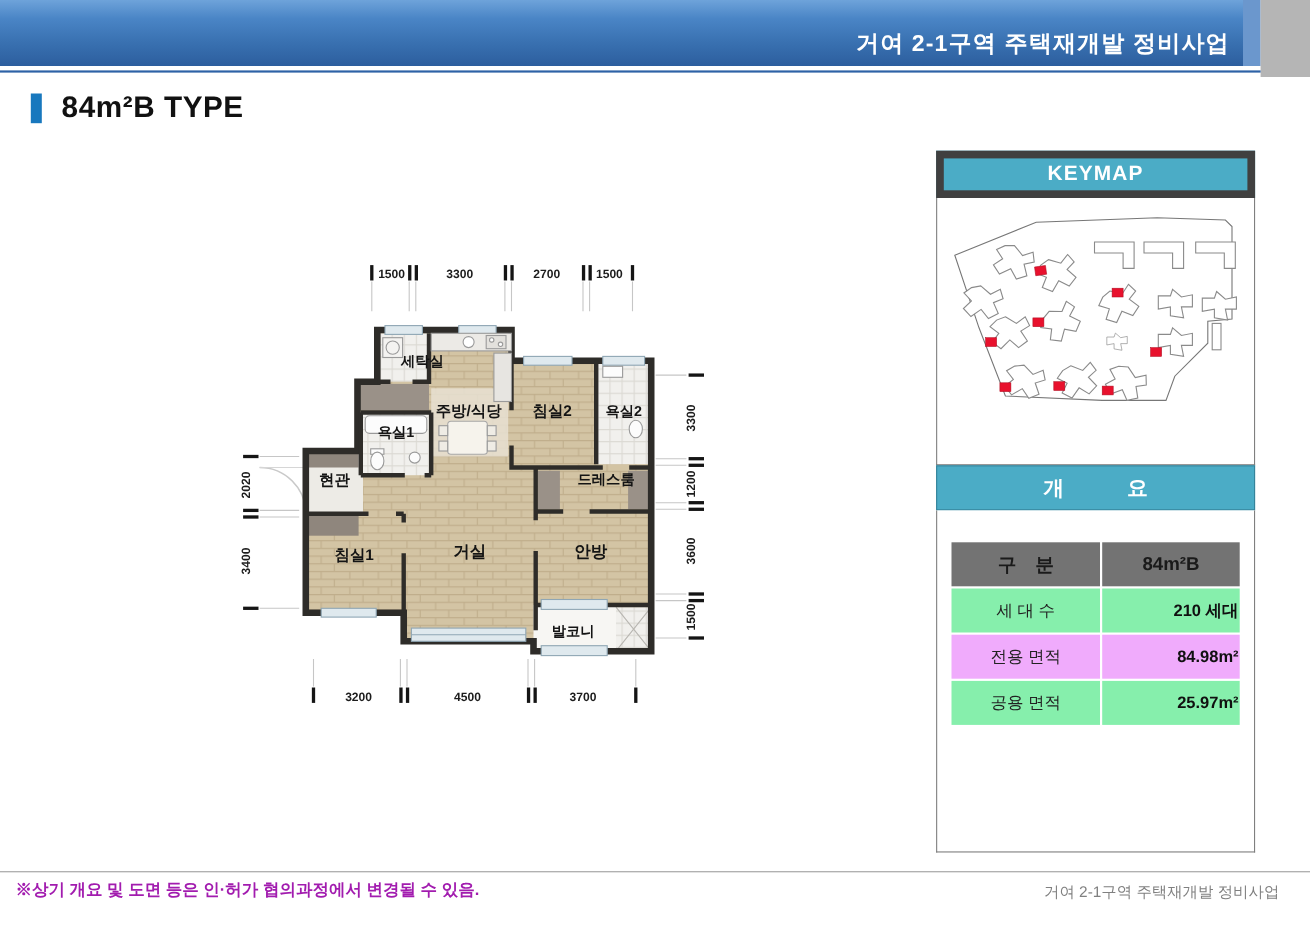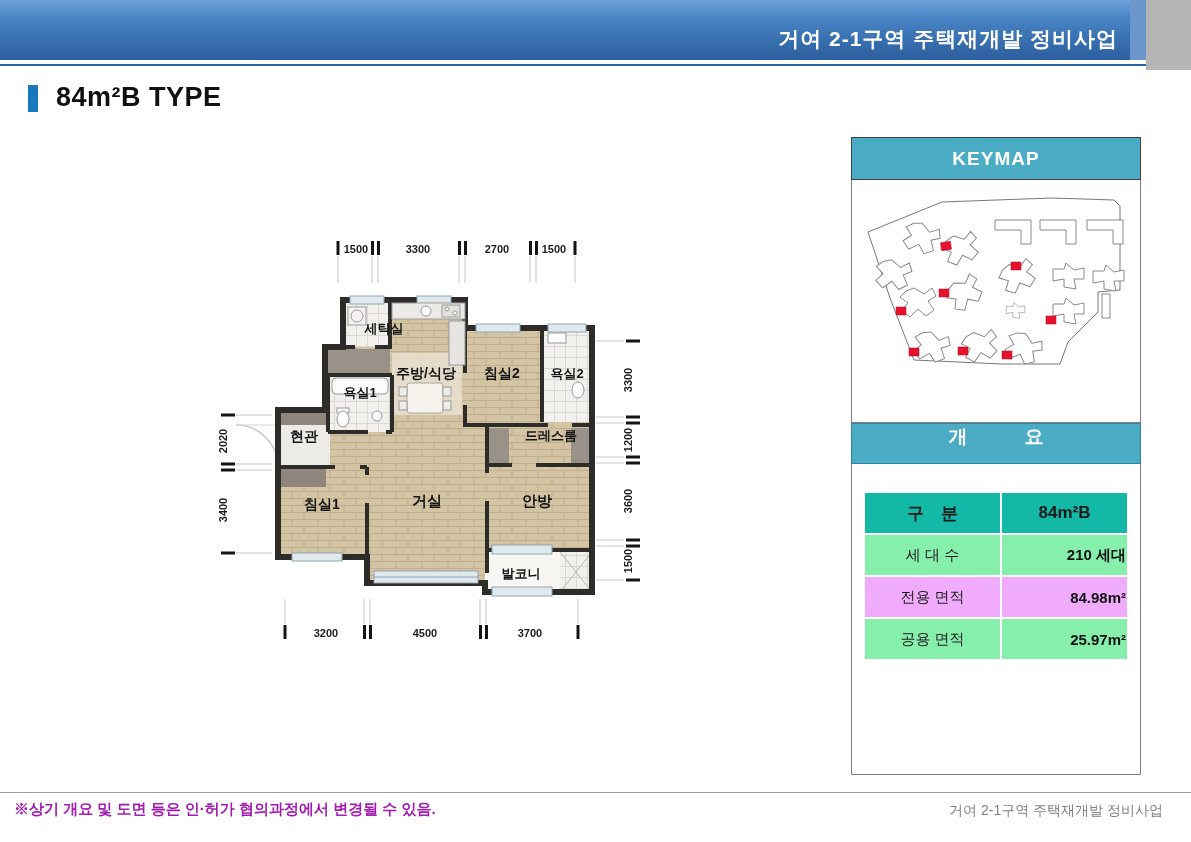--- a/index.html
+++ b/index.html
@@ -19,43 +19,43 @@
   .header-strip{position:absolute;left:1130px;top:0;width:16px;height:60px;background:#6b97cd;}
   .header-gray{position:absolute;left:1146px;top:0;width:45px;height:70px;background:#b5b5b5;}
   .header-underline{position:absolute;left:0;top:64px;width:1146px;height:2px;background:#2e62a6;}
   
   .title-marker{position:absolute;left:28px;top:85px;width:10px;height:27px;background:#1878BE;}
   .page-title{position:absolute;left:56px;top:82px;font-size:27px;font-weight:bold;color:#111;letter-spacing:.5px;white-space:pre;}
   
   .keymap-header{
     position:absolute;left:851px;top:137px;width:290px;height:43px;background:#4BACC6;
     display:flex;align-items:center;justify-content:center;color:#fff;font-size:19px;font-weight:bold;letter-spacing:1px;
-    box-sizing:border-box;border:1px solid #404040;
+    box-sizing:border-box;border:7px solid #404040;
   }
   .map-box{
     position:absolute;left:851px;top:180px;width:290px;height:243px;background:#fff;
     box-sizing:border-box;border:1px solid #7f7f7f;border-top:none;
   }
   .overview-header{
     position:absolute;left:851px;top:423px;width:290px;height:41px;background:#4BACC6;
-    display:flex;align-items:flex-start;justify-content:center;color:#fff;font-size:19px;font-weight:bold;
+    display:flex;align-items:center;justify-content:center;color:#fff;font-size:19px;font-weight:bold;
     box-sizing:border-box;border:1px solid #35839a;white-space:pre;
   }
   .table-box{
     position:absolute;left:851px;top:464px;width:290px;height:311px;background:#fff;
     box-sizing:border-box;border:1px solid #7f7f7f;border-top:none;
   }
   table.summary{
     position:absolute;left:11px;top:27px;width:266px;
     border-collapse:separate;border-spacing:2px;
   }
   table.summary td{
     height:38px;text-align:center;vertical-align:middle;font-size:15px;color:#222;
   }
-  table.summary tr.head td{background:#14b8a6;font-weight:bold;font-size:17px;color:#1a1a1a;}
+  table.summary tr.head td{background:#737373;font-weight:bold;font-size:17px;color:#1a1a1a;}
   table.summary td.val{font-weight:bold;color:#101010;text-align:right;}
   table.summary tr.odd td{background:#86efac;}
   table.summary tr.even td{background:#f0abfc;}
   
   .plan-wrap{position:absolute;left:180px;top:225px;width:500px;height:430px;}
   .plan-wrap svg{display:block;}
   text.room{font-family:"Liberation Sans",sans-serif;font-weight:600;fill:#141414;}
   text.dim{font-family:"Liberation Sans",sans-serif;font-weight:bold;font-size:11px;fill:#1c1c1c;text-anchor:middle;}
   
   .footer-line{position:absolute;left:0;top:792px;width:1191px;height:1px;background:#9e9e9e;}

